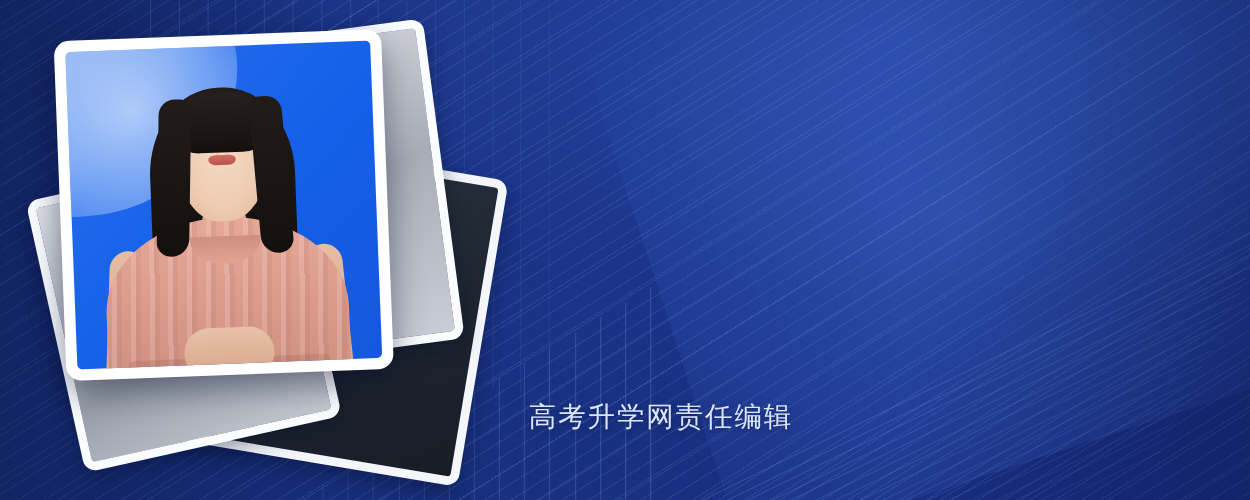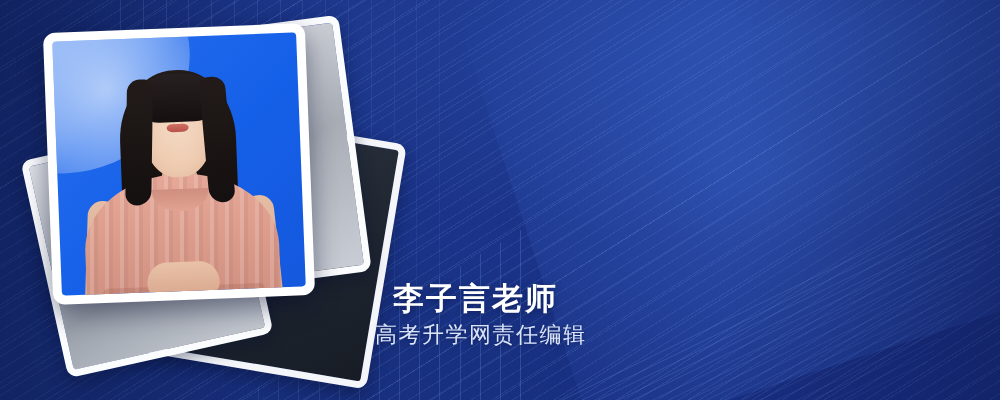--- a/index.html
+++ b/index.html
@@ -411,20 +411,21 @@
   }
 
   .role {
     margin: 0;
     font-size: 22px;
     line-height: 26px;
     font-weight: normal;
     color: #dbe6fb;
     letter-spacing: 1.5px;
     text-shadow: 0 1px 4px rgba(6,16,56,0.45);
+    padding-left: 48px;
   }
 </style>
 </head>
 <body>
 
 <div id="banner">
 
   <div class="bg-base"></div>
   <div class="bg-glow"></div>
   <div class="bg-hatch"></div>
@@ -502,18 +503,17 @@
           <div class="hair-strand-l"></div>
           <div class="hair-strand-r"></div>
         </div>
       </div>
     </div>
   </div>
 
   <div class="content">
 
     <div class="byline">
-      <div class="author">李子言老师</div>
       <div class="role">高考升学网责任编辑</div>
     </div>
   </div>
 
 </div>
 
 </body></html>

